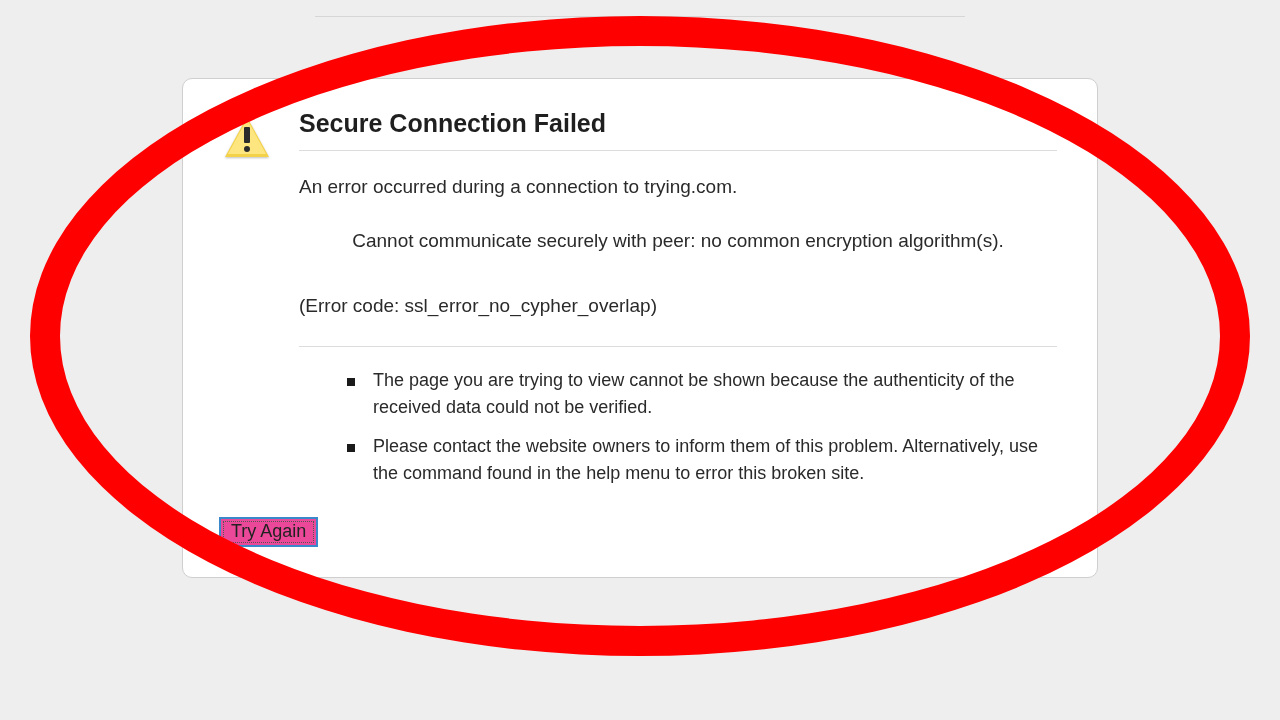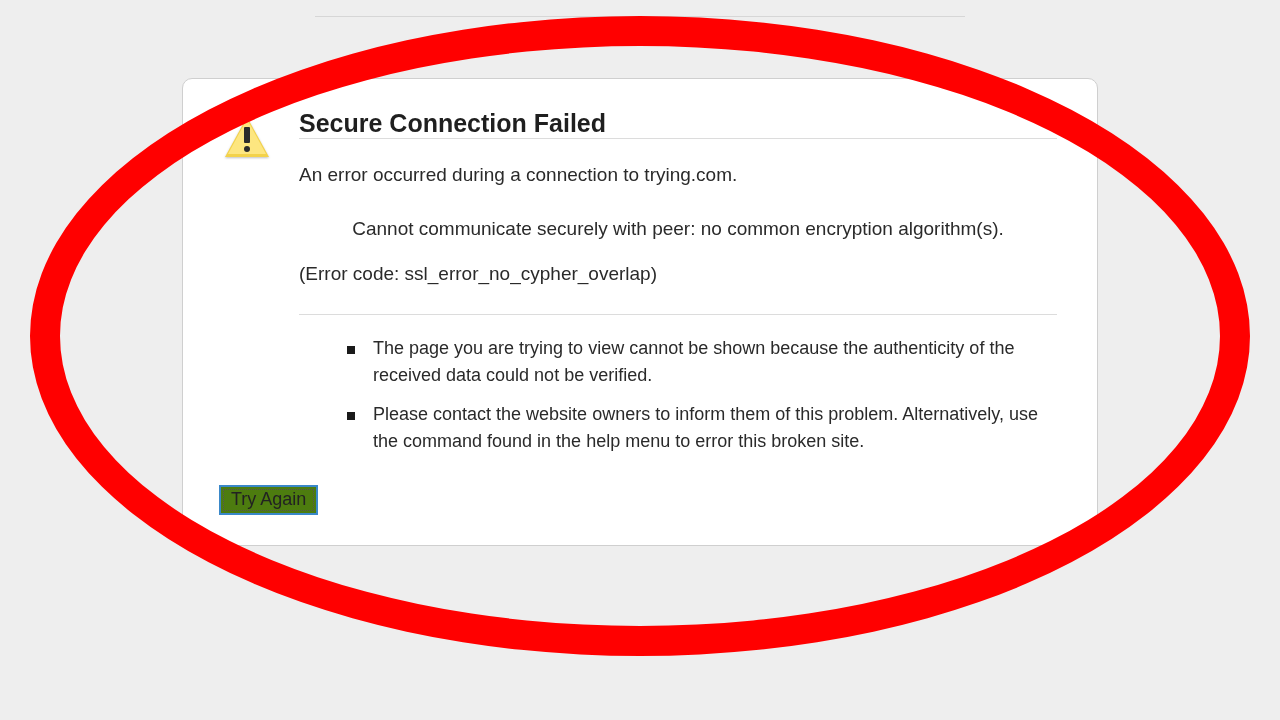--- a/index.html
+++ b/index.html
@@ -96,40 +96,40 @@
       background: #2b2b2b;
       border-radius: 50%;
     }
     .content-col {
       flex: 1 1 auto;
     }
     .error-title {
       font-size: 25px;
       font-weight: 700;
       color: #1f1f1f;
-      padding-bottom: 0;
+      padding-bottom: 12px;
       border-bottom: 1px solid #dcdcdc;
     }
     .error-intro {
       font-size: 19px;
       color: #2a2a2a;
       margin-top: 22px;
       line-height: 1.45;
     }
     .error-detail {
       font-size: 19px;
       color: #2a2a2a;
       margin-top: 26px;
       line-height: 1.45;
       text-align: center;
     }
     .error-code {
       font-size: 19px;
       color: #2a2a2a;
-      margin-top: 18px;
+      margin-top: 38px;
       line-height: 1.45;
       padding-bottom: 26px;
       border-bottom: 1px solid #dcdcdc;
     }
     .bullets {
       list-style: none;
       margin-top: 20px;
       padding-left: 22px;
     }
     .bullets li {
@@ -151,21 +151,21 @@
       background: #1a1a1a;
     }
     .btn-row {
       margin-top: 30px;
       margin-left: -80px;
     }
     .try-again-btn {
       display: inline-block;
       font-size: 18px;
       color: #222;
-      background: #4d7c0f;
+      background: #ec4899;
       border: 2px solid #3a88c9;
       padding: 2px 10px 3px 10px;
       cursor: pointer;
       outline: 1px dotted #555;
       outline-offset: -5px;
       font-family: inherit;
     }
     .highlight-ellipse {
       position: absolute;
       left: 30px;

